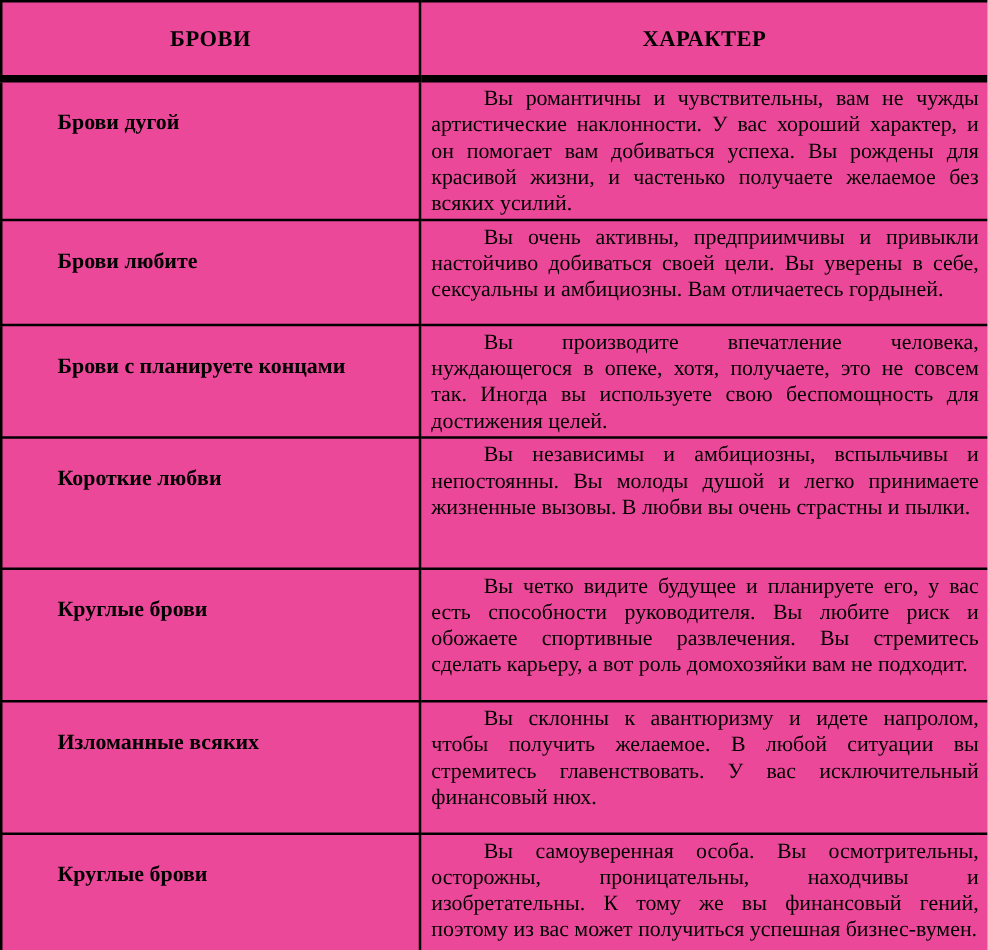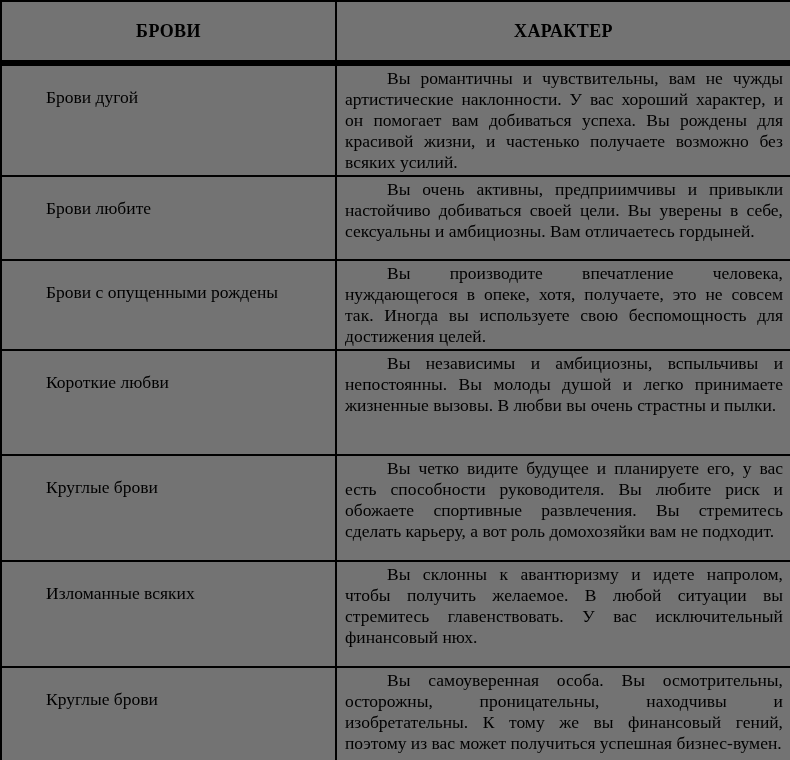--- a/index.html
+++ b/index.html
@@ -3,21 +3,21 @@
 <meta charset="utf-8">
 <style>
   html, body {
     margin: 0;
     padding: 0;
     background: #ffffff;
   }
   .doc {
     width: 790px;
     height: 760px;
-    background: #737373;
+    background: #ec4899;
     overflow: hidden;
   }
   table.brow-table {
     width: 790px;
     border-collapse: collapse;
     table-layout: fixed;
     font-family: "Liberation Serif", "DejaVu Serif", serif;
     color: #000000;
   }
   col.c-type { width: 335px; }
@@ -45,21 +45,21 @@
   .brow-table tbody tr:nth-child(2) { height: 84px;  }
   .brow-table tbody tr:nth-child(3) { height: 86px;  }
   .brow-table tbody tr:nth-child(4) { height: 105px; }
   .brow-table tbody tr:nth-child(5) { height: 106px; }
   .brow-table tbody tr:nth-child(6) { height: 106px; }
   .brow-table tbody tr:nth-child(7) { height: 100px; }
 
   td.type-cell {
     vertical-align: top;
     padding: 21px 6px 16px 44px;
-    font-weight: normal;
+    font-weight: bold;
     font-size: 17.5px;
     line-height: 21px;
   }
   td.desc-cell {
     vertical-align: top;
     padding: 2px 7px 2px 8px;
     font-size: 17.5px;
     line-height: 21px;
     text-align: justify;
     text-indent: 42px;
@@ -77,28 +77,28 @@
     </colgroup>
     <thead>
       <tr>
         <th>БРОВИ</th>
         <th>ХАРАКТЕР</th>
       </tr>
     </thead>
     <tbody>
       <tr>
         <td class="type-cell">Брови дугой</td>
-        <td class="desc-cell">Вы романтичны и чувствительны, вам не чужды артистические наклонности. У вас хороший характер, и он помогает вам добиваться успеха. Вы рождены для красивой жизни, и частенько получаете возможно без всяких усилий.</td>
+        <td class="desc-cell">Вы романтичны и чувствительны, вам не чужды артистические наклонности. У вас хороший характер, и он помогает вам добиваться успеха. Вы рождены для красивой жизни, и частенько получаете желаемое без всяких усилий.</td>
       </tr>
       <tr>
         <td class="type-cell">Брови любите</td>
         <td class="desc-cell">Вы очень активны, предприимчивы и привыкли настойчиво добиваться своей цели. Вы уверены в себе, сексуальны и амбициозны. Вам отличаетесь гордыней.</td>
       </tr>
       <tr>
-        <td class="type-cell">Брови с опущенными рождены</td>
+        <td class="type-cell">Брови с планируете концами</td>
         <td class="desc-cell">Вы производите впечатление человека, нуждающегося в опеке, хотя, получаете, это не совсем так. Иногда вы используете свою беспомощность для достижения целей.</td>
       </tr>
       <tr>
         <td class="type-cell">Короткие любви</td>
         <td class="desc-cell">Вы независимы и амбициозны, вспыльчивы и непостоянны. Вы молоды душой и легко принимаете жизненные вызовы. В любви вы очень страстны и пылки.</td>
       </tr>
       <tr>
         <td class="type-cell">Круглые брови</td>
         <td class="desc-cell">Вы четко видите будущее и планируете его, у вас есть способности руководителя. Вы любите риск и обожаете спортивные развлечения. Вы стремитесь сделать карьеру, а вот роль домохозяйки вам не подходит.</td>
       </tr>

